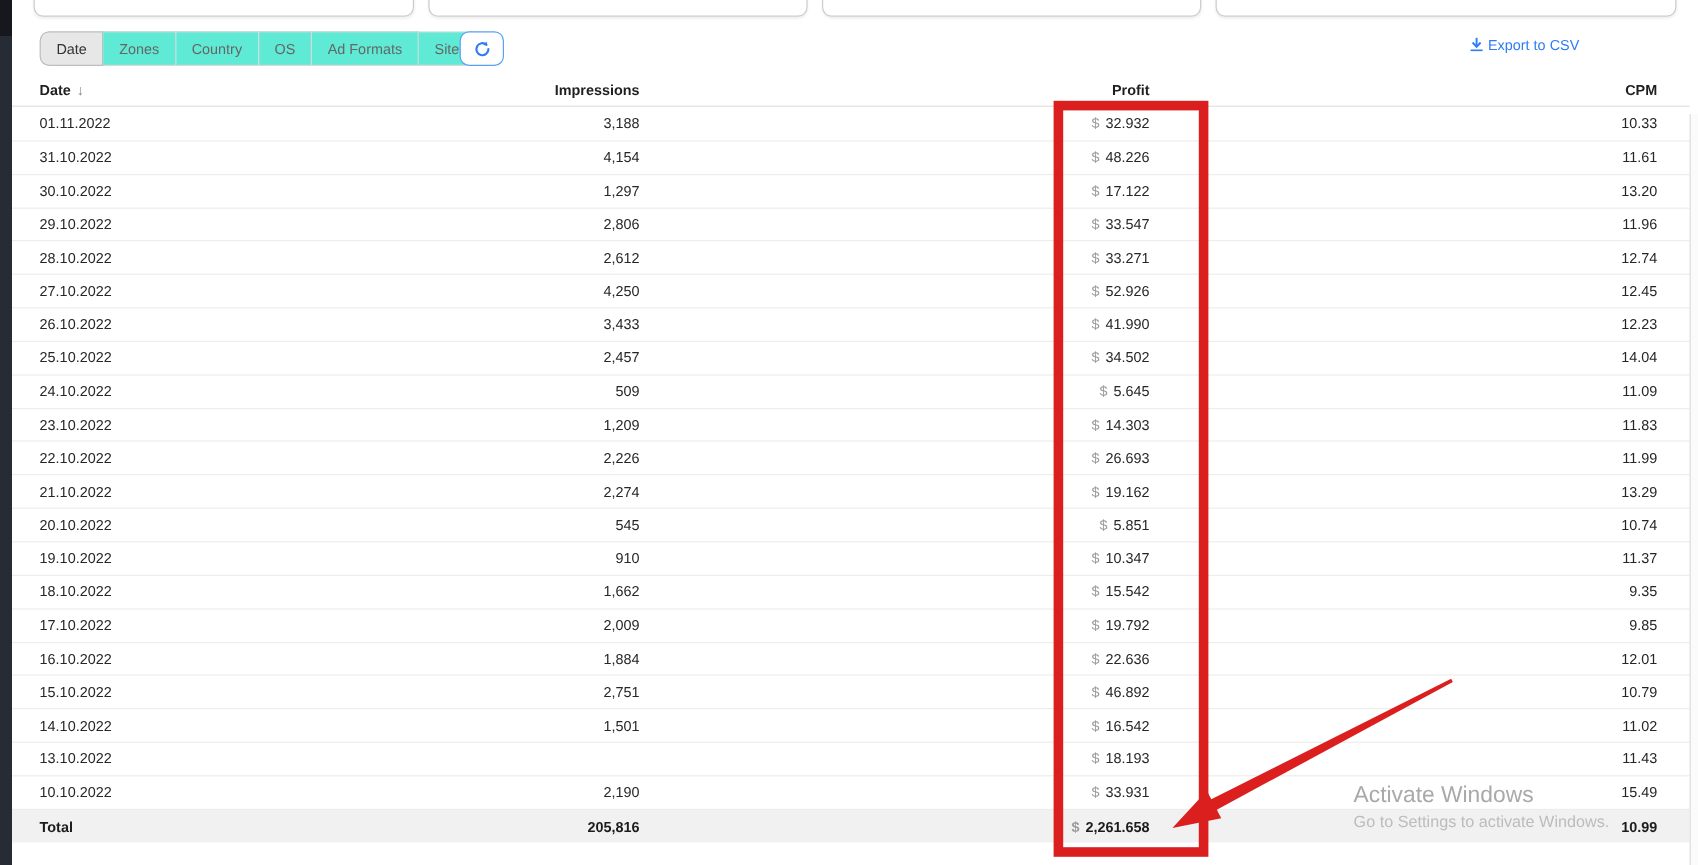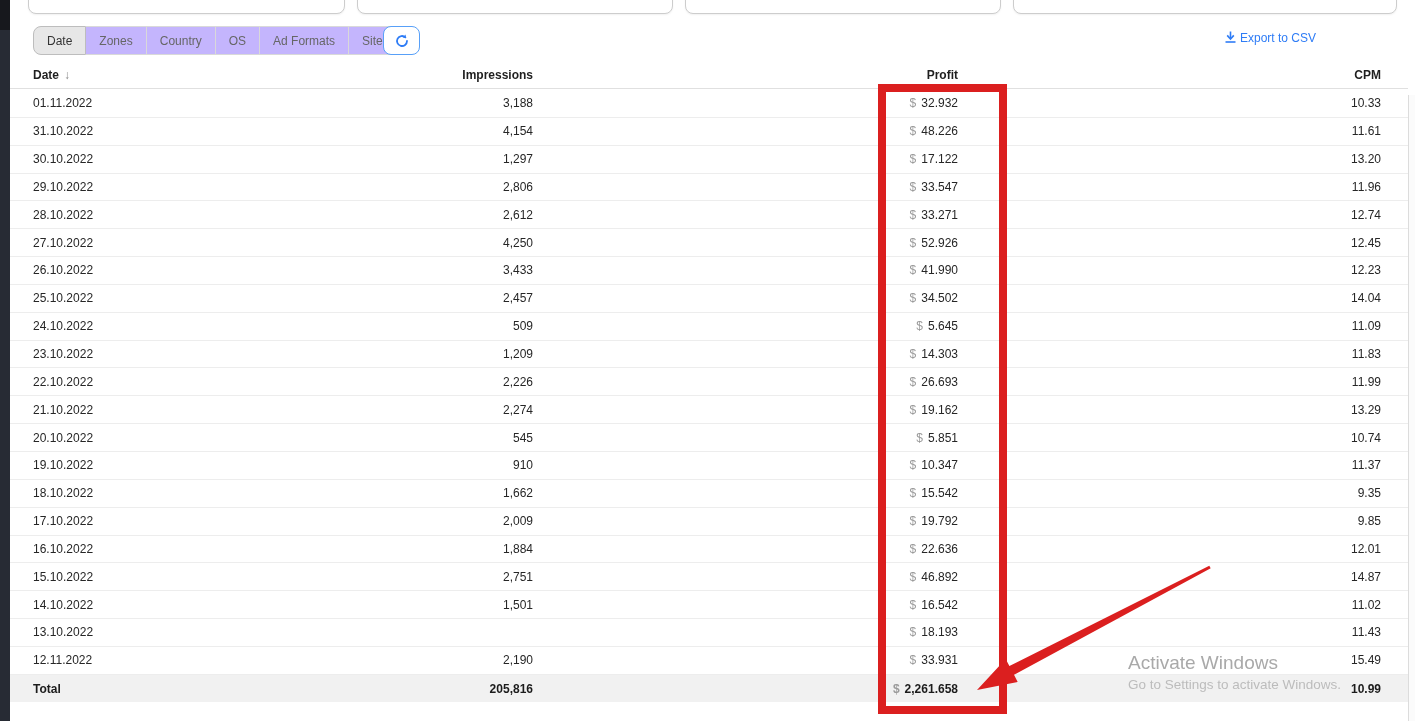--- a/index.html
+++ b/index.html
@@ -15,21 +15,21 @@
   .top-input { position:absolute; top:-16px; height:30px; border:1px solid #cdcdcd;
                border-radius:8px; background:#fff; box-shadow:0 1px 2px rgba(0,0,0,.06); }
   .ti-1 { left:28px;  width:317px; }
   .ti-2 { left:357px; width:316px; }
   .ti-3 { left:685px; width:316px; }
   .ti-4 { left:1013px; width:384px; }
 
   
   .tab-group { position:absolute; left:33px; top:26px; height:29px; display:flex; }
   .tab { height:29px; padding:0 13px; display:flex; align-items:center; font-size:12px;
-         color:#666; background:#c4b5fd; border:1px solid #d9d9d9; border-left-width:0; cursor:pointer; }
+         color:#666; background:#5eead4; border:1px solid #d9d9d9; border-left-width:0; cursor:pointer; }
   .tab:first-child { border-left-width:1px; border-radius:8px 0 0 8px; }
   .tab:last-child { border-radius:0 8px 8px 0; }
   .tab.active { background:#e7e7e7; border-color:#bdbdbd; border-left-width:1px; color:#333; }
 
   .refresh-btn { position:absolute; left:383px; top:26px; width:37px; height:29px;
                  border:1.5px solid #58a0f8; border-radius:8px; background:#fff;
                  display:flex; align-items:center; justify-content:center; cursor:pointer; }
 
   .export-link { position:absolute; left:1225px; top:31px; height:16px; display:flex;
                  gap:4px; color:#2e7cf6; font-size:12px; cursor:pointer;
@@ -292,21 +292,21 @@
       <span class="tc c-cpm">12.01</span>
     </div>
 
     <div class="trow">
       <span class="tc c-date">15.10.2022</span>
       <span class="tc c-impr">2,751</span>
       <span class="tc c-profit">
         <span class="currency">$</span>
         <span>46.892</span>
       </span>
-      <span class="tc c-cpm">14.87</span>
+      <span class="tc c-cpm">10.79</span>
     </div>
 
     <div class="trow">
       <span class="tc c-date">14.10.2022</span>
       <span class="tc c-impr">1,501</span>
       <span class="tc c-profit">
         <span class="currency">$</span>
         <span>16.542</span>
       </span>
       <span class="tc c-cpm">11.02</span>
@@ -315,21 +315,21 @@
     <div class="trow">
       <span class="tc c-date">13.10.2022</span>
       <span class="tc c-profit">
         <span class="currency">$</span>
         <span>18.193</span>
       </span>
       <span class="tc c-cpm">11.43</span>
     </div>
 
     <div class="trow">
-      <span class="tc c-date">12.11.2022</span>
+      <span class="tc c-date">10.10.2022</span>
       <span class="tc c-impr">2,190</span>
       <span class="tc c-profit">
         <span class="currency">$</span>
         <span>33.931</span>
       </span>
       <span class="tc c-cpm">15.49</span>
     </div>
   </div>
 
   <div class="total-row">

